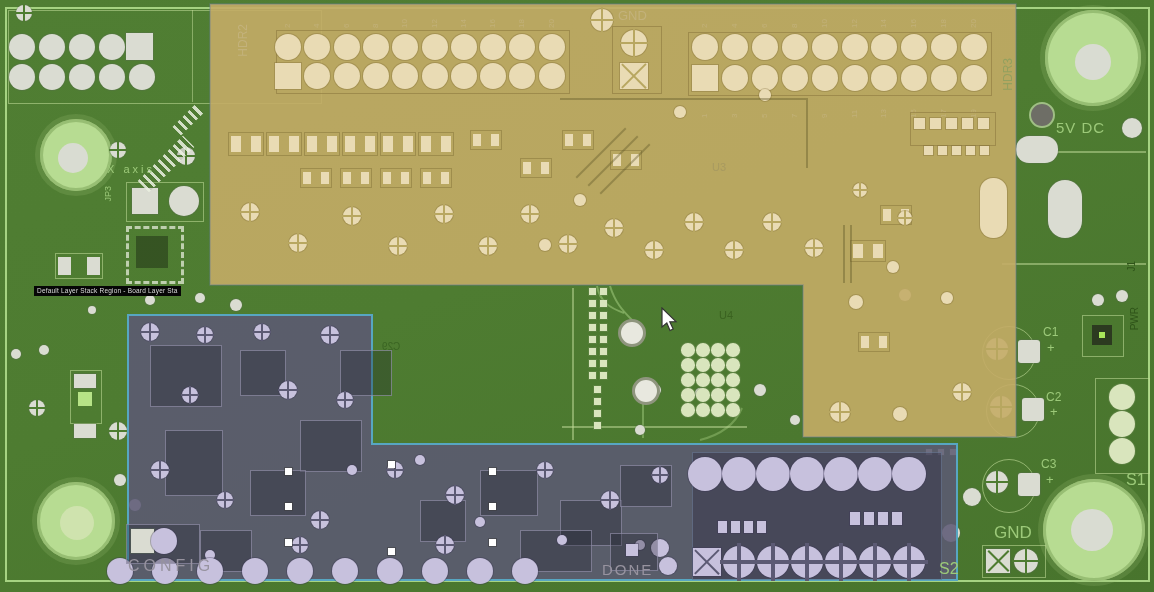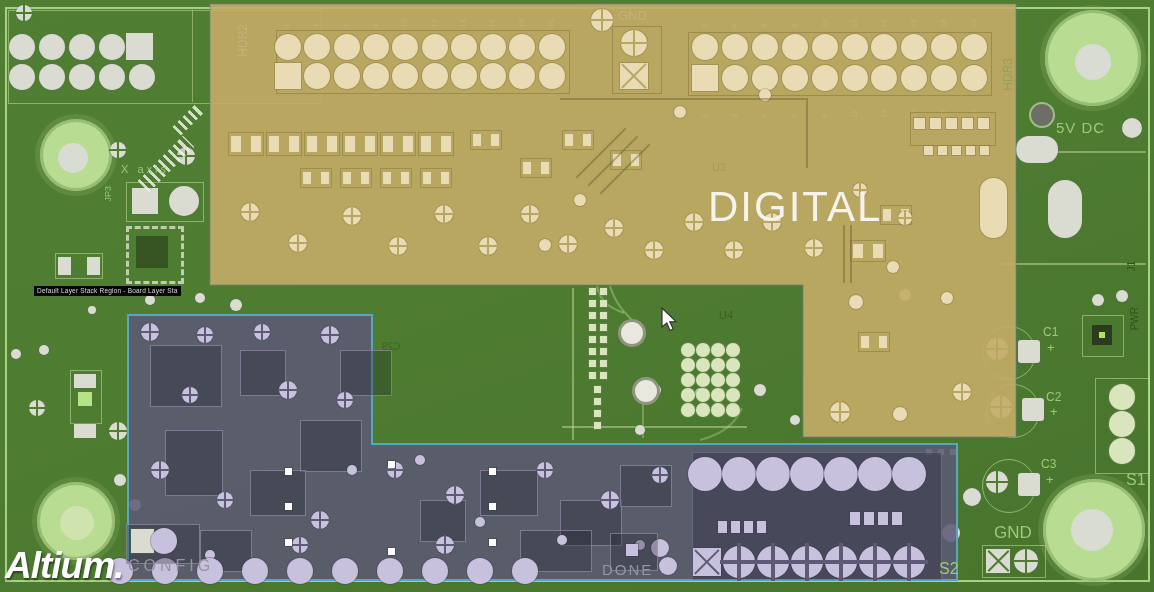--- a/index.html
+++ b/index.html
@@ -476,26 +476,25 @@
       <div class="sqr lav" style="left: 718px; top: 521px; width: 9px; height: 12px;"></div>
       <div class="sqr lav" style="left: 731px; top: 521px; width: 9px; height: 12px;"></div>
       <div class="sqr lav" style="left: 744px; top: 521px; width: 9px; height: 12px;"></div>
       <div class="sqr lav" style="left: 757px; top: 521px; width: 9px; height: 12px;"></div>
       <div class="sqr lav" style="left: 850px; top: 512px; width: 10px; height: 13px;"></div>
       <div class="sqr lav" style="left: 864px; top: 512px; width: 10px; height: 13px;"></div>
       <div class="sqr lav" style="left: 878px; top: 512px; width: 10px; height: 13px;"></div>
       <div class="sqr lav" style="left: 892px; top: 512px; width: 10px; height: 13px;"></div>
     </div>
 
-  <div class="big" style="left:708px;top:183px;">DIGITAL</div>
 
   <div class="lbl silk-tan vert" style="left:236px;top:24px;font-size:12px;">HDR2</div>
   <div class="lbl silk-olive vert" style="left:1001px;top:58px;font-size:12px;">HDR3</div>
   <div class="lbl silk-tan" style="left:618px;top:8px;font-size:13px;">GND</div>
-  <div class="lbl silk-green" style="left:121px;top:163px;font-size:11px;letter-spacing:3px;">X axis</div>
+  <div class="lbl silk-green" style="left:107px;top:163px;font-size:11px;letter-spacing:3px;">X axis</div>
   <div class="lbl silk-green vert" style="left:103px;top:186px;font-size:9px;">JP3</div>
   <div class="lbl" style="left:712px;top:161px;font-size:11px;color:rgba(166,153,96,.95);">U3</div>
   <div class="lbl" style="left:719px;top:309px;font-size:11px;color:rgba(57,96,31,.9);">U4</div>
   <div class="lbl" style="left:382px;top:341px;font-size:10px;color:rgba(45,85,25,.6);transform:scaleX(-1);">C29</div>
   <div class="lbl silk-green" style="left:1056px;top:119px;font-size:15px;letter-spacing:1px;">5V DC</div>
   <div class="lbl silk-dark vert" style="left:1126px;top:261px;font-size:10px;">J1</div>
   <div class="lbl silk-dark vert" style="left:1129px;top:307px;font-size:10px;">PWR</div>
   <div class="lbl silk-green" style="left:1043px;top:325px;font-size:12px;">C1</div>
   <div class="lbl silk-green" style="left:1047px;top:340px;font-size:13px;">+</div>
   <div class="lbl silk-green" style="left:1046px;top:390px;font-size:12px;">C2</div>
@@ -513,18 +512,17 @@
       <div class="handle" style="left: 388px; top: 461px;"></div>
       <div class="handle" style="left: 489px; top: 468px;"></div>
       <div class="handle" style="left: 285px; top: 503px;"></div>
       <div class="handle" style="left: 489px; top: 503px;"></div>
       <div class="handle" style="left: 285px; top: 539px;"></div>
       <div class="handle" style="left: 388px; top: 548px;"></div>
       <div class="handle" style="left: 489px; top: 539px;"></div>
     </div>
 
   <div id="tooltip">Default Layer Stack Region - Board Layer Sta</div>
-  <div id="watermark">Altium.</div>
 
   <svg id="cursor" width="18" height="26" viewBox="0 0 18 26">
     <path d="M1,1 L1,20 L5.8,16 L9,23.5 L12.2,22 L8.8,14.8 L15,14.6 Z" fill="#ffffff" stroke="#333333" stroke-width="1.2"></path>
   </svg>
 </div>
 
 </body></html>

